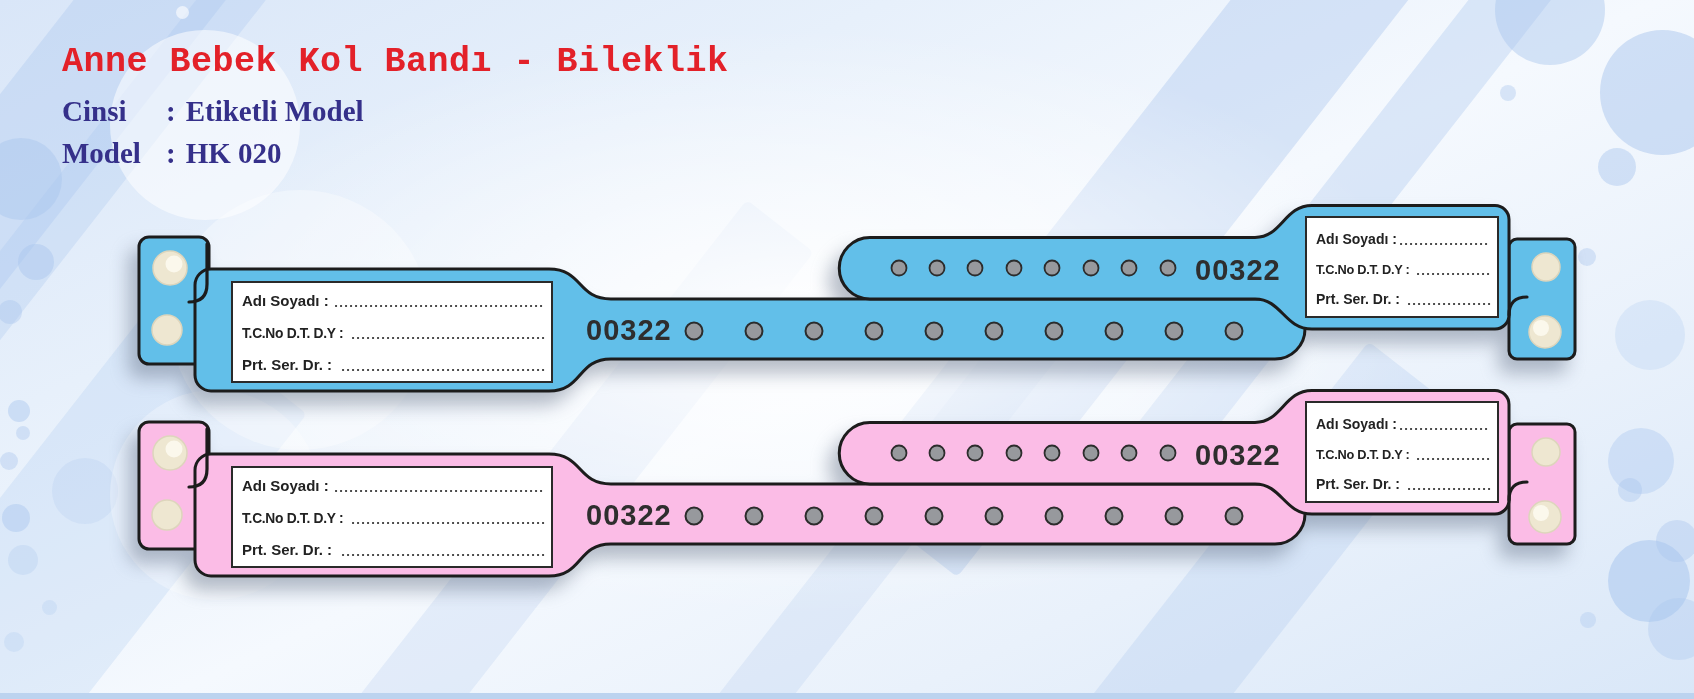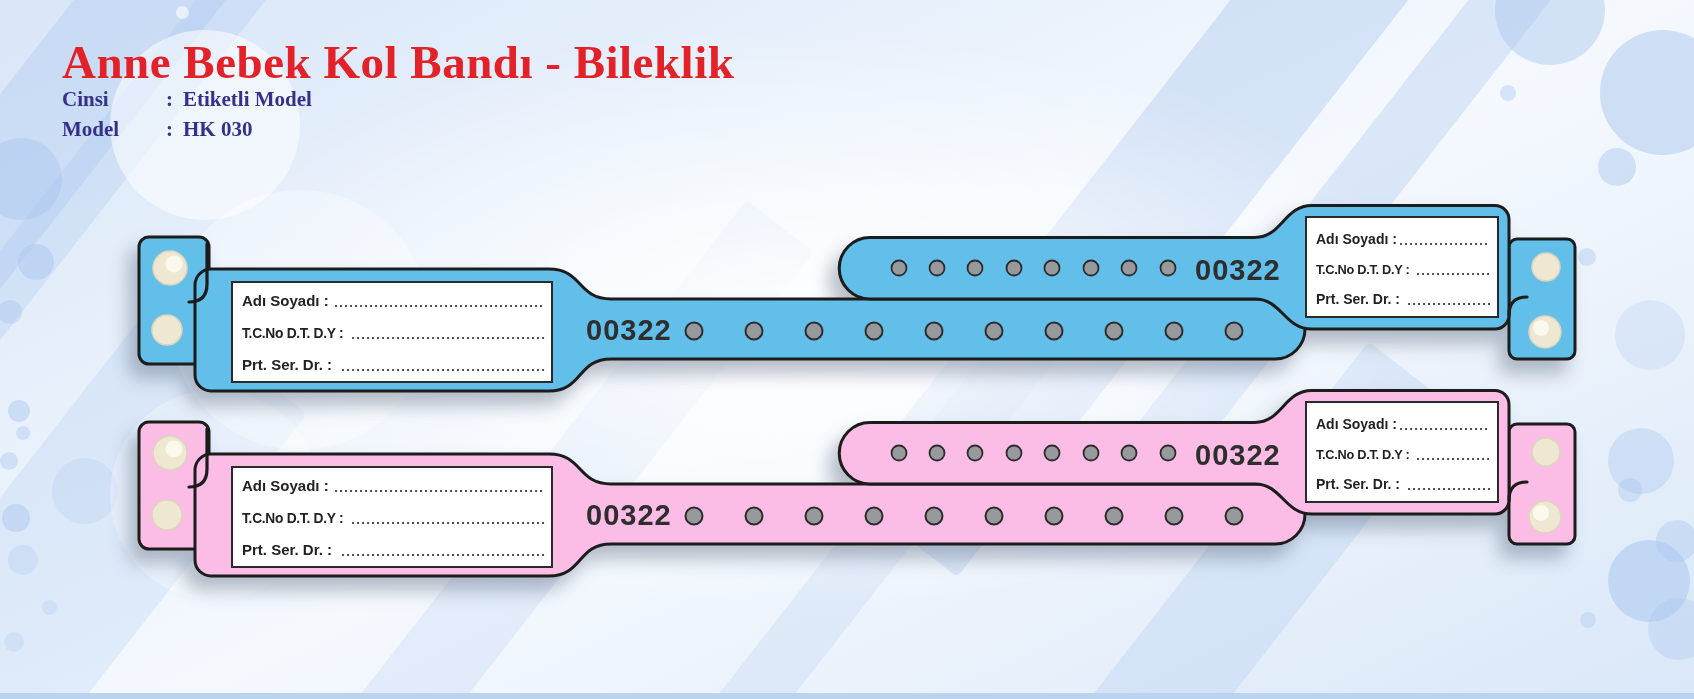--- a/index.html
+++ b/index.html
@@ -14,26 +14,26 @@
     position:absolute;inset:0;
     background:radial-gradient(ellipse 900px 420px at 47% 46%, rgba(255,255,255,.95), rgba(255,255,255,0) 70%);
   }
   .stripe{position:absolute;transform:rotate(38deg);background:#a9c6ee;border-radius:6px;}
   .bubble{position:absolute;border-radius:50%;background:#a9c6ee;}
   .bubble.white{background:#ffffff;}
   .bottom-strip{position:absolute;left:0;right:0;bottom:0;height:6px;background:#bcd3ef;}
 
   .header{position:absolute;left:62px;top:40px;}
   .title{
-    font-family:Liberation Serif, serif;font-weight:bold;
-    font-size:47px;line-height:44px;letter-spacing:.5px;
+    font-family:Liberation Mono, monospace;font-weight:bold;
+    font-size:35px;line-height:44px;letter-spacing:.5px;
   }
   .spec-line{
     font-family:"Liberation Serif",serif;font-weight:bold;
-    font-size:21px;line-height:30px;
+    font-size:29px;line-height:30px;margin-top:12px;
   }
   .spec-line .lbl{display:inline-block;width:104px;}
   .spec-line .sep{display:inline-block;margin-right:10px;}
 
   .band-svg{position:absolute;filter:drop-shadow(-9px 13px 9px rgba(98,110,134,.45));}
   .band-outline{stroke:#1c1c1c;stroke-width:3;stroke-linejoin:round;}
   .wlabel{fill:#ffffff;stroke:#2a2a2a;stroke-width:2;}
   .hole{fill:#97999d;stroke:#2c2c2c;stroke-width:2;}
   .hole.small{stroke-width:1.8;}
   .fieldtext{font-family:"Liberation Sans",sans-serif;font-weight:700;font-size:15px;fill:#222;}
@@ -92,21 +92,21 @@
     <div class="bubble white" style="left:176px;top:6px;width:13px;height:13px;opacity:.6"></div>
     <div class="glow"></div>
   </div>
 
   <div class="header">
     <div class="title" style="color:#e32129">Anne Bebek Kol Bandı - Bileklik</div>
     <div class="spec-line" style="color:#35308a">
       <span class="lbl">Cinsi</span><span class="sep">:</span><span>Etiketli Model</span>
     </div>
     <div class="spec-line" style="color:#35308a">
-      <span class="lbl">Model</span><span class="sep">:</span><span>HK 030</span>
+      <span class="lbl">Model</span><span class="sep">:</span><span>HK 020</span>
     </div>
   </div>
 
   <svg class="band-svg" style="left:137px;top:204px" width="1443" height="192" viewBox="0 0 1443 192">
 
     <rect class="band-outline" x="2" y="33" width="70" height="127" rx="10" fill="#62bfe9"></rect>
 
     <rect class="band-outline" x="1372" y="35" width="66" height="120" rx="8" fill="#62bfe9"></rect>
 
     <path class="band-outline" d="M 74,65 H 412 C 446,65 440,95 474,95 H 1138 A 30,30 0 0 1 1138,155 H 474 C 440,155 446,187 412,187 H 74 A 16,16 0 0 1 58,171 V 81 A 16,16 0 0 1 74,65 Z" fill="#62bfe9"></path>

